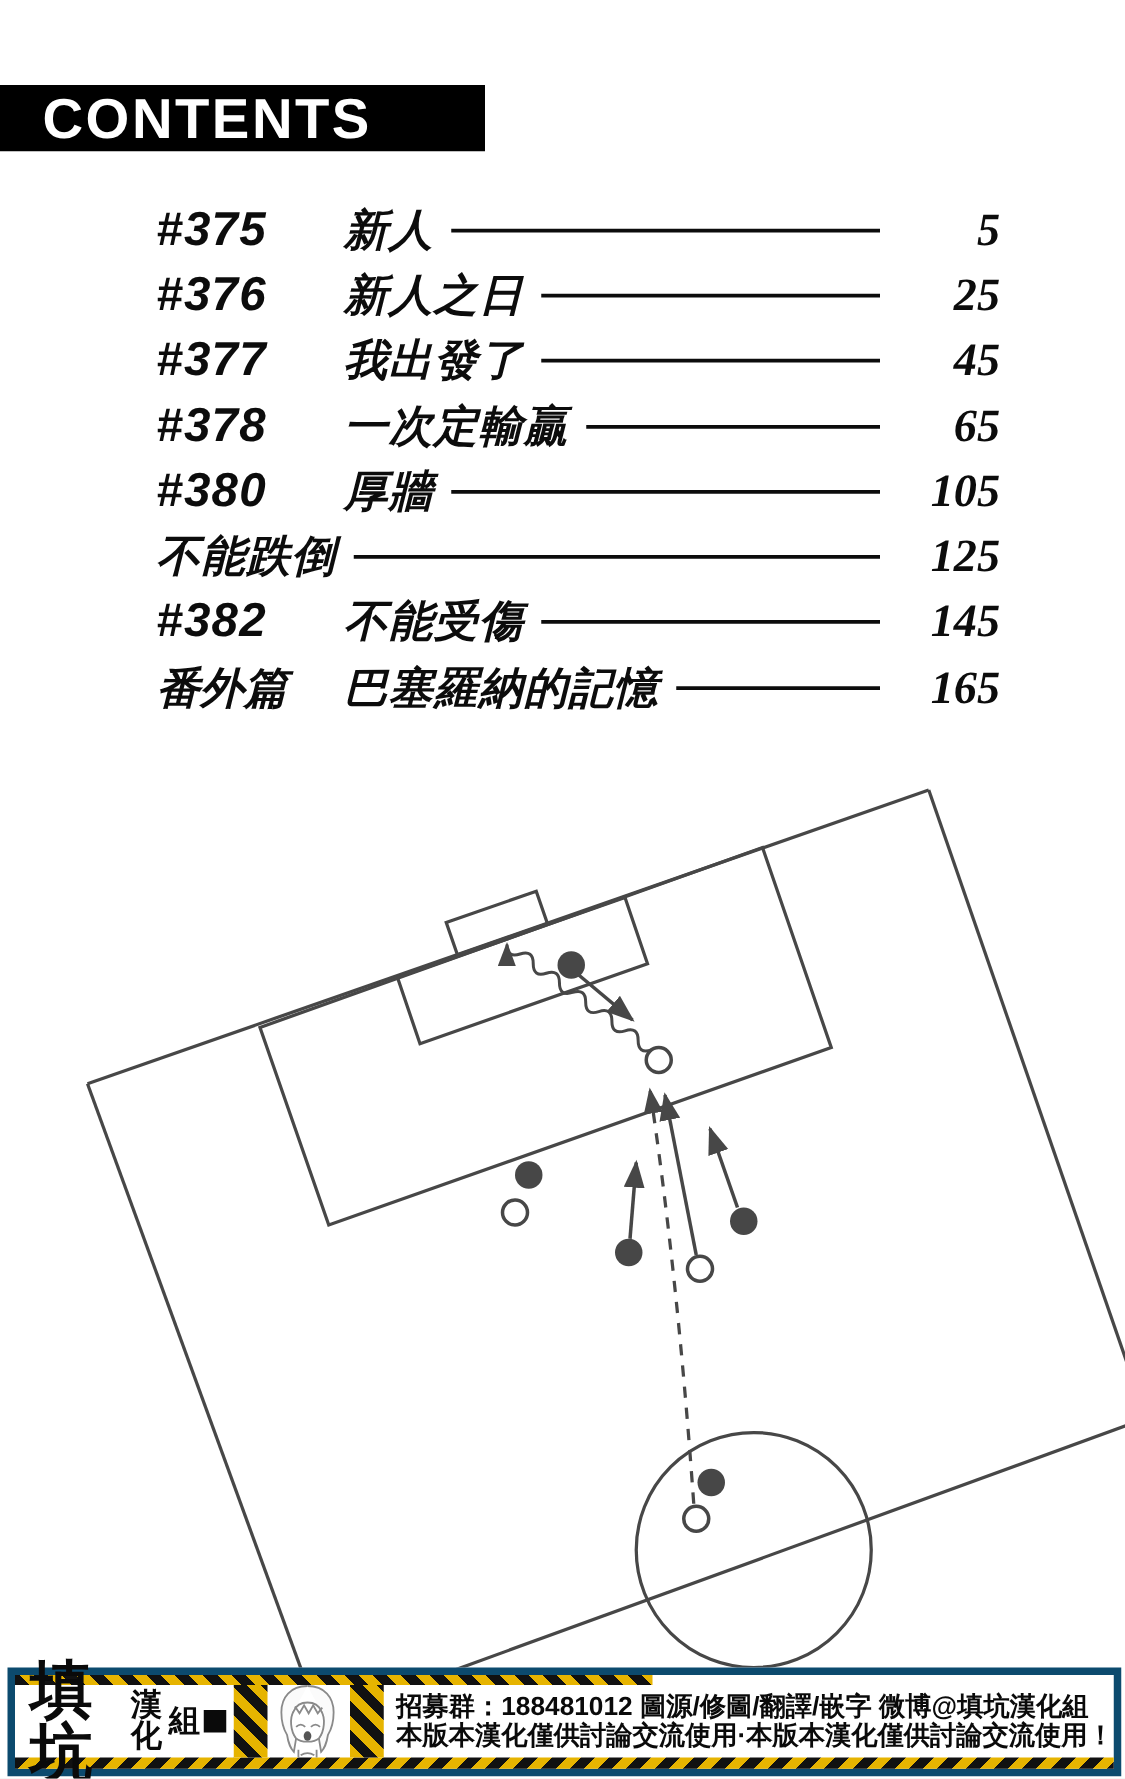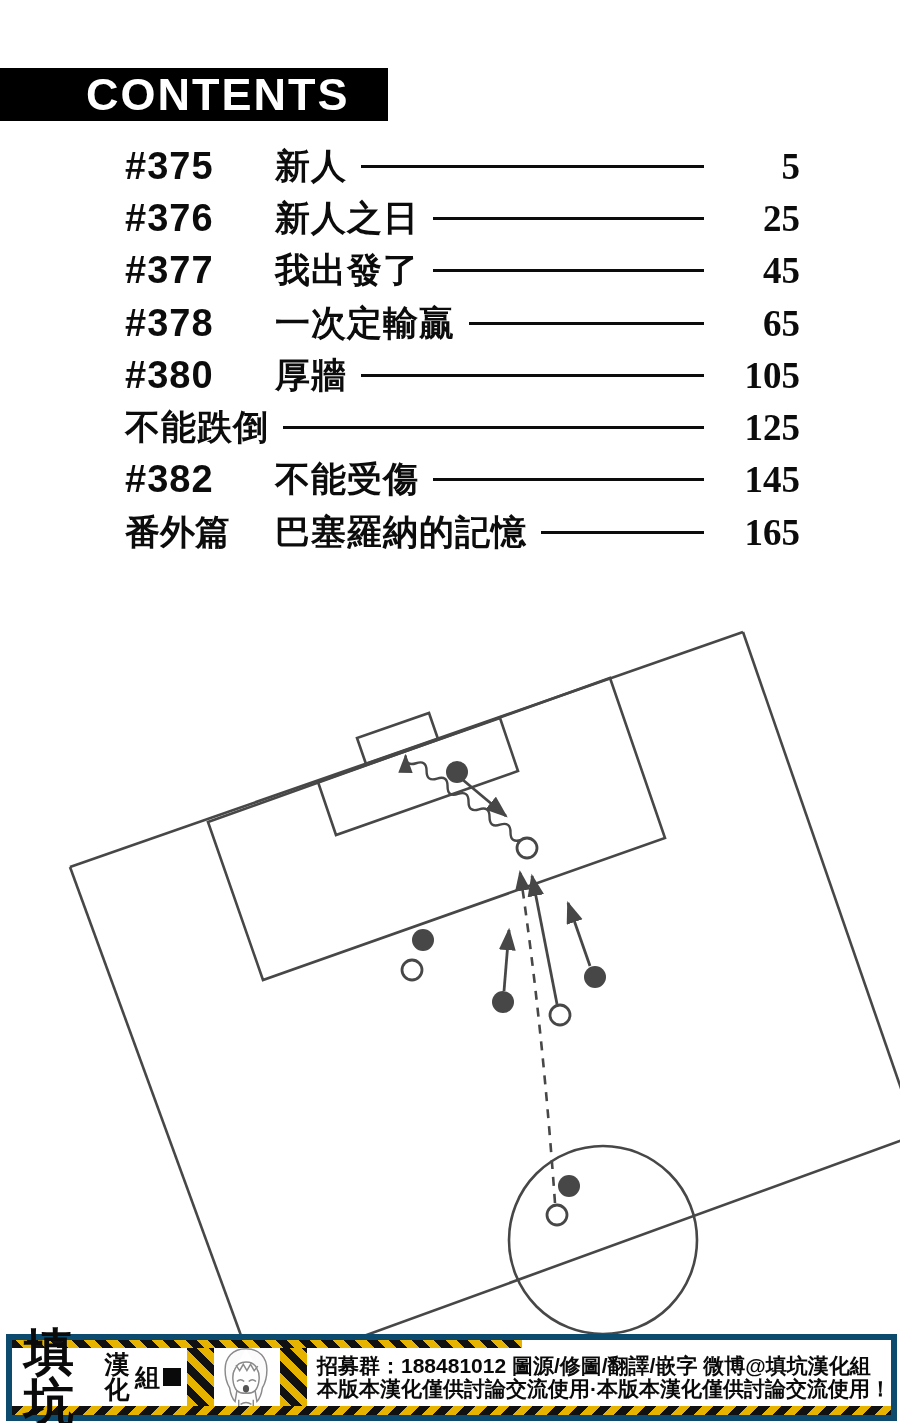--- a/index.html
+++ b/index.html
@@ -1,24 +1,24 @@
 <!DOCTYPE html>
 <html style="--hzy: #e6b400; --hzb: #111111;"><head>
 <meta charset="utf-8">
 <style>
   html,body{margin:0;padding:0;background:#e9e9e9;}
   #page{position:relative;width:900px;height:1423px;background:#ffffff;overflow:hidden;
         font-family:"Liberation Sans","DejaVu Sans",sans-serif;}
   
   .contents-bar{position:absolute;left:0;top:68px;width:388px;height:53px;background:#000;
         display:flex;align-items:center;}
-  .contents-bar span{color:#fff;font-size:45px;font-weight:700;letter-spacing:2px;margin-left:86px;
+  .contents-bar span{color:#fff;font-size:45px;font-weight:700;letter-spacing:2px;margin-left:34px;
         font-family:"Liberation Sans",sans-serif;}
   
-  #toc{position:absolute;left:0;top:140px;width:800px;}
+  #toc{position:absolute;left:0;top:158px;width:800px;font-style:italic;}
   .toc-row{display:flex;align-items:center;height:52.3px;padding-left:125px;}
   .toc-num{width:150px;font-weight:900;font-size:38px;color:#0c0c0c;letter-spacing:1px;white-space:nowrap;}
   .toc-num.cjk{font-size:35px;letter-spacing:0;}
   .toc-title{font-weight:900;font-size:35px;color:#0c0c0c;white-space:nowrap;letter-spacing:1px;}
   .toc-leader{flex:1;border-top:3px solid #0c0c0c;margin:0 10px 0 14px;height:0;}
   .toc-page{width:86px;text-align:right;font-family:"Liberation Serif","DejaVu Serif",serif;
         font-weight:700;font-size:37px;color:#0c0c0c;}
   
   #field-svg{position:absolute;left:0;top:618px;}
   

